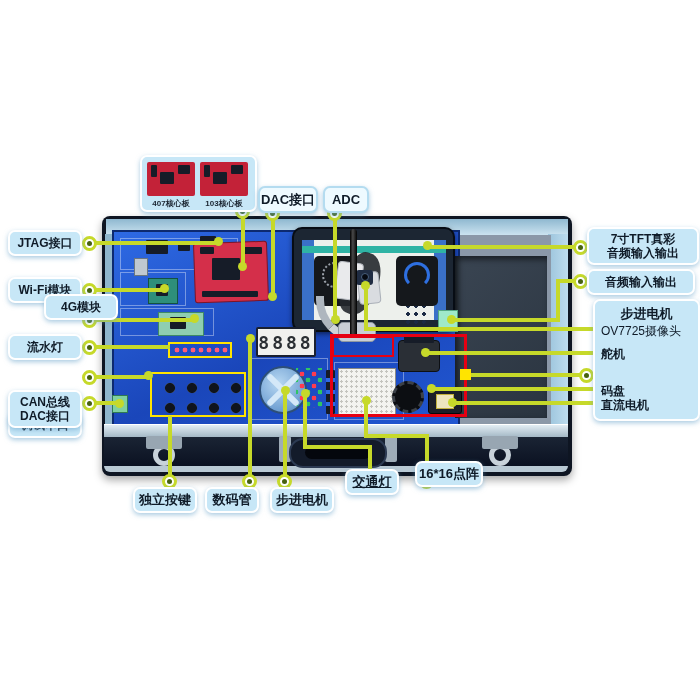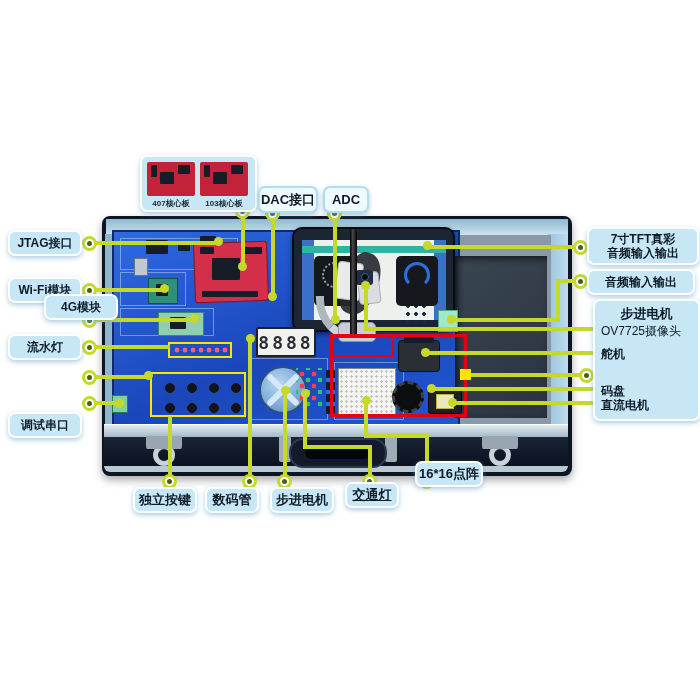--- a/index.html
+++ b/index.html
@@ -170,20 +170,26 @@
 
   <div class="lbl" style="left:8px;top:334px;width:74px;height:26px;">流水灯</div>
   <div class="mk" style="left:82px;top:340px;"></div>
   <div class="hl" style="left:96px;top:345px;width:74px;"></div>
 
   <div class="lbl" style="left:8px;top:364px;width:74px;height:26px;margin-top:48px;">调试串口</div>
   <div class="mk" style="left:82px;top:370px;"></div>
   <div class="hl" style="left:96px;top:375px;width:52px;"></div>
   <div class="dt" style="left:144px;top:371px;"></div>
 
+  <div class="lbl" style="left:8px;top:390px;width:74px;height:38px;">
+    <div>
+        <span style="display:block;">CAN总线</span>
+        <span style="display:block;">DAC接口</span>
+      </div>
+  </div>
   <div class="mk" style="left:82px;top:396px;"></div>
   <div class="hl" style="left:96px;top:401px;width:24px;"></div>
   <div class="abs" style="left:112px;top:395px;width:16px;height:18px;background:#7fd0a0;border:1px solid #2f7a52;z-index:6;"></div>
   <div class="dt" style="left:115px;top:399px;"></div>
 
   <div class="lbl" style="left:587px;top:227px;width:112px;height:38px;text-align:center;">
     <div>
         <span style="display:block;">7寸TFT真彩</span>
         <span style="display:block;">音频输入输出</span>
       </div>
@@ -231,21 +237,21 @@
   <div class="dt" style="left:281px;top:386px;"></div>
   <div class="vl" style="left:283px;top:392px;height:86px;"></div>
   <div class="mk" style="left:277px;top:474px;"></div>
   <div class="lbl big" style="left:270px;top:487px;width:64px;height:26px;">步进电机</div>
 
   <div class="dt" style="left:301px;top:389px;"></div>
   <div class="vl" style="left:303px;top:395px;height:52px;"></div>
   <div class="hl" style="left:303px;top:445px;width:69px;"></div>
   <div class="vl" style="left:368px;top:447px;height:31px;"></div>
   <div class="mk" style="left:362px;top:474px;"></div>
-  <div class="lbl big" style="left:345px;top:482px;width:54px;height:26px;text-decoration:underline;">交通灯</div>
+  <div class="lbl big" style="left:345px;top:469px;width:54px;height:26px;text-decoration:underline;">交通灯</div>
 
   <div class="dt" style="left:362px;top:396px;"></div>
   <div class="vl" style="left:364px;top:402px;height:34px;"></div>
   <div class="hl" style="left:364px;top:434px;width:65px;"></div>
   <div class="vl" style="left:425px;top:436px;height:42px;"></div>
   <div class="mk" style="left:419px;top:474px;"></div>
   <div class="lbl big" style="left:415px;top:461px;width:68px;height:26px;">16*16点阵</div>
 
 </div>
 

